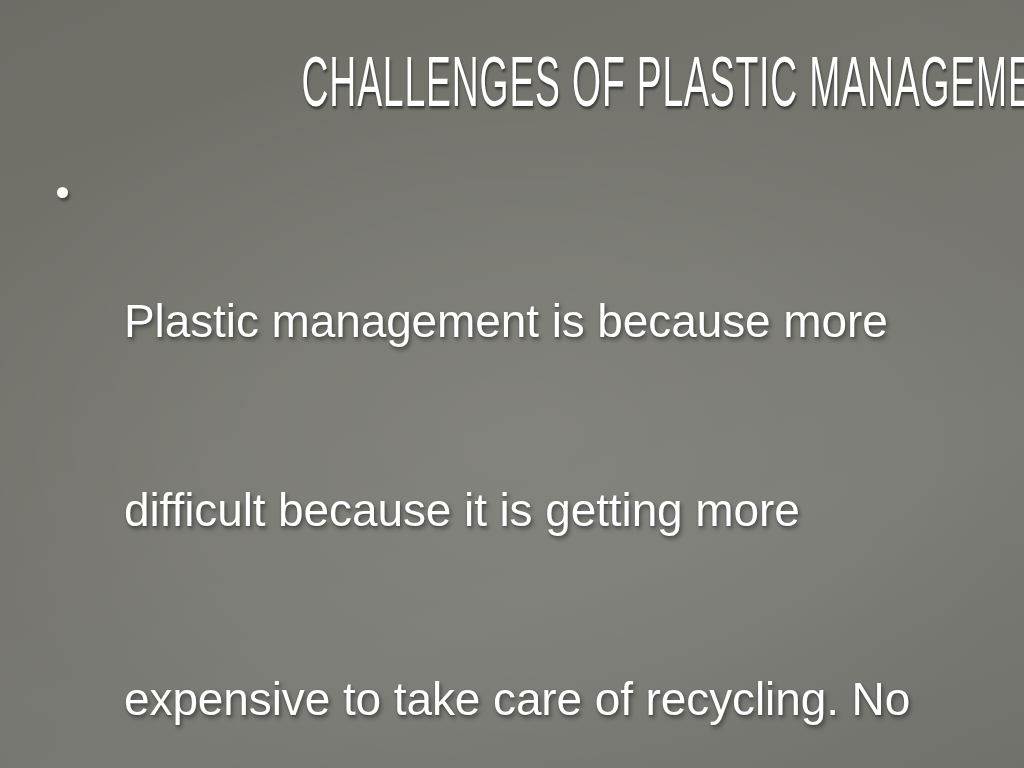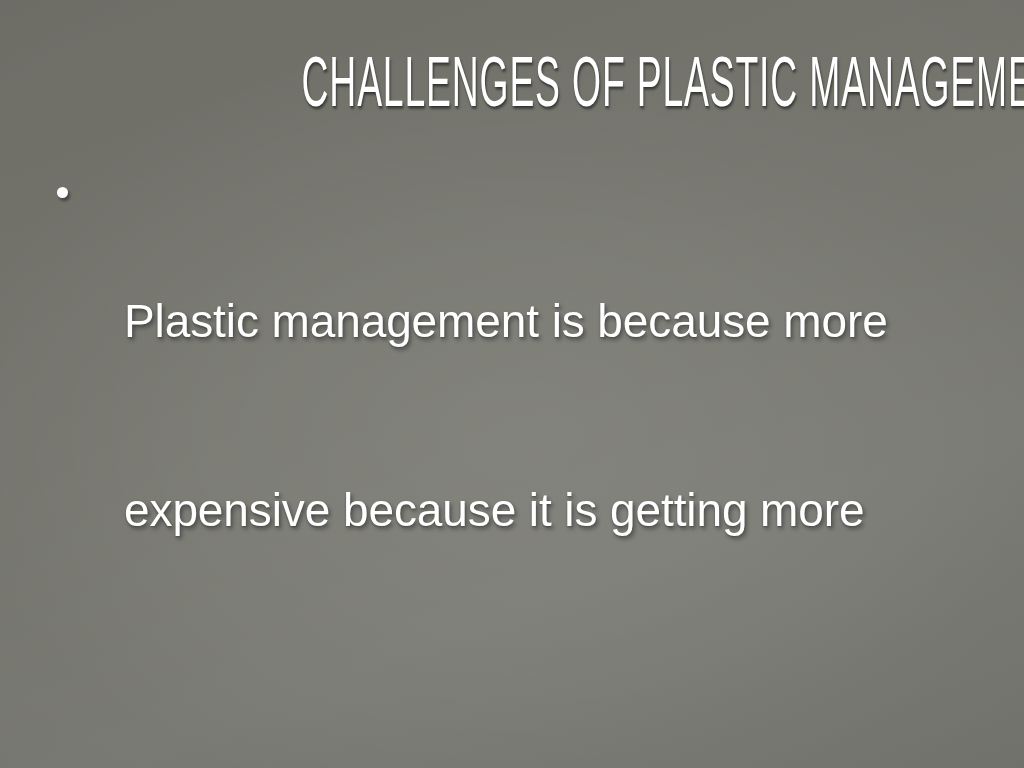--- a/index.html
+++ b/index.html
@@ -104,21 +104,22 @@
 
   <div class="title-wrap">
     <span class="slide-title">CHALLENGES OF PLASTIC MANAGEMENT</span>
   </div>
 
   <div class="body-block">
     <div class="bullet-row">
       <span class="bullet-marker"></span>
       <span class="bullet-text">
         <span class="ln">Plastic management is because more</span>
-        <span class="ln">expensive because it is getting more</span>
+        <span class="ln">difficult because it is getting more</span>
+        <span class="ln">expensive to take care of recycling. No</span>
         
         
         
         
         
       </span>
     </div>
   </div>
 
 </div>

